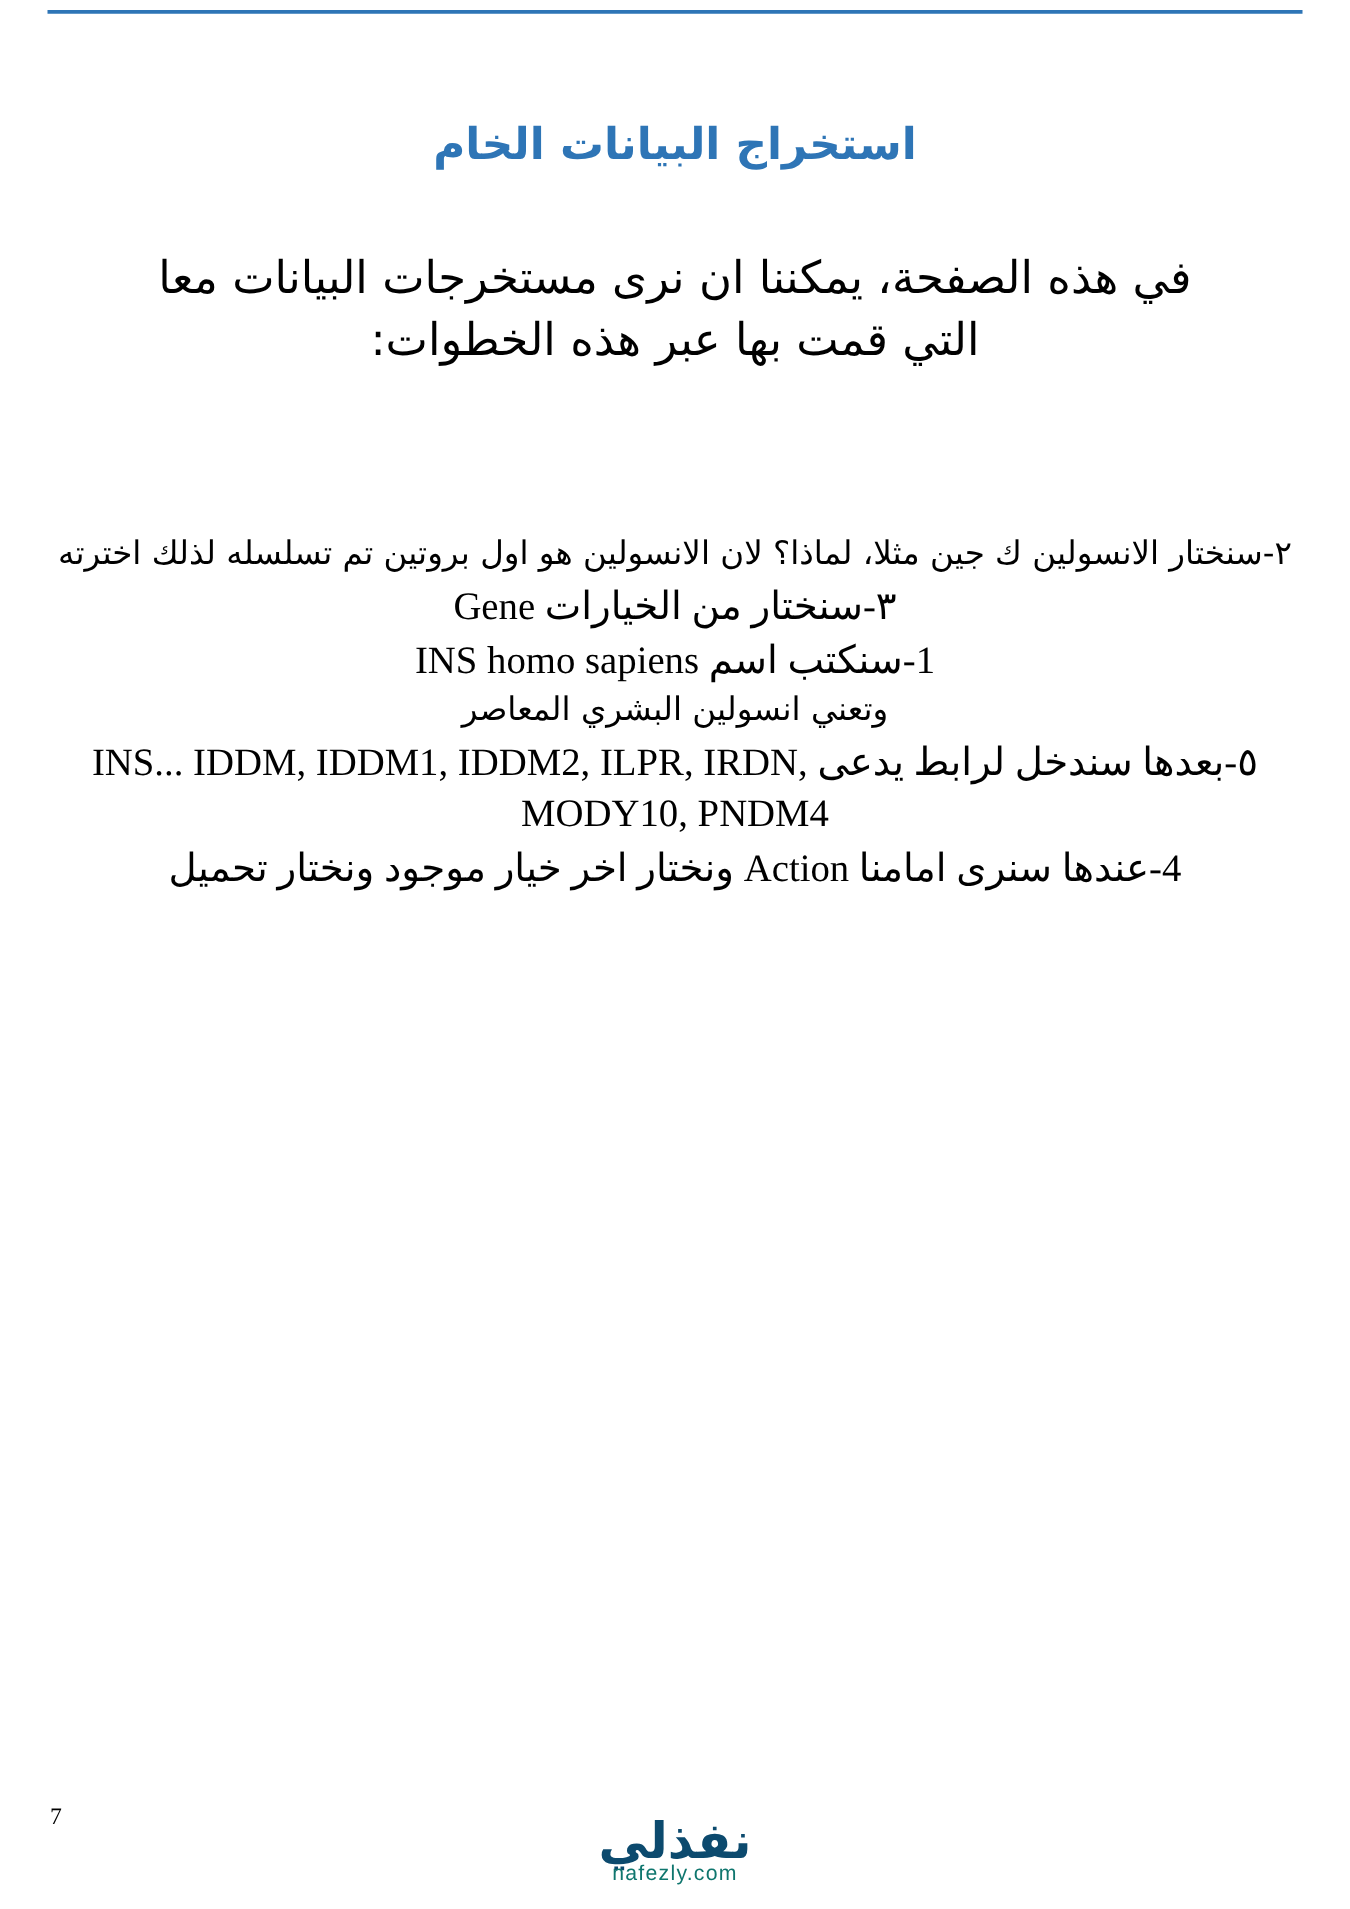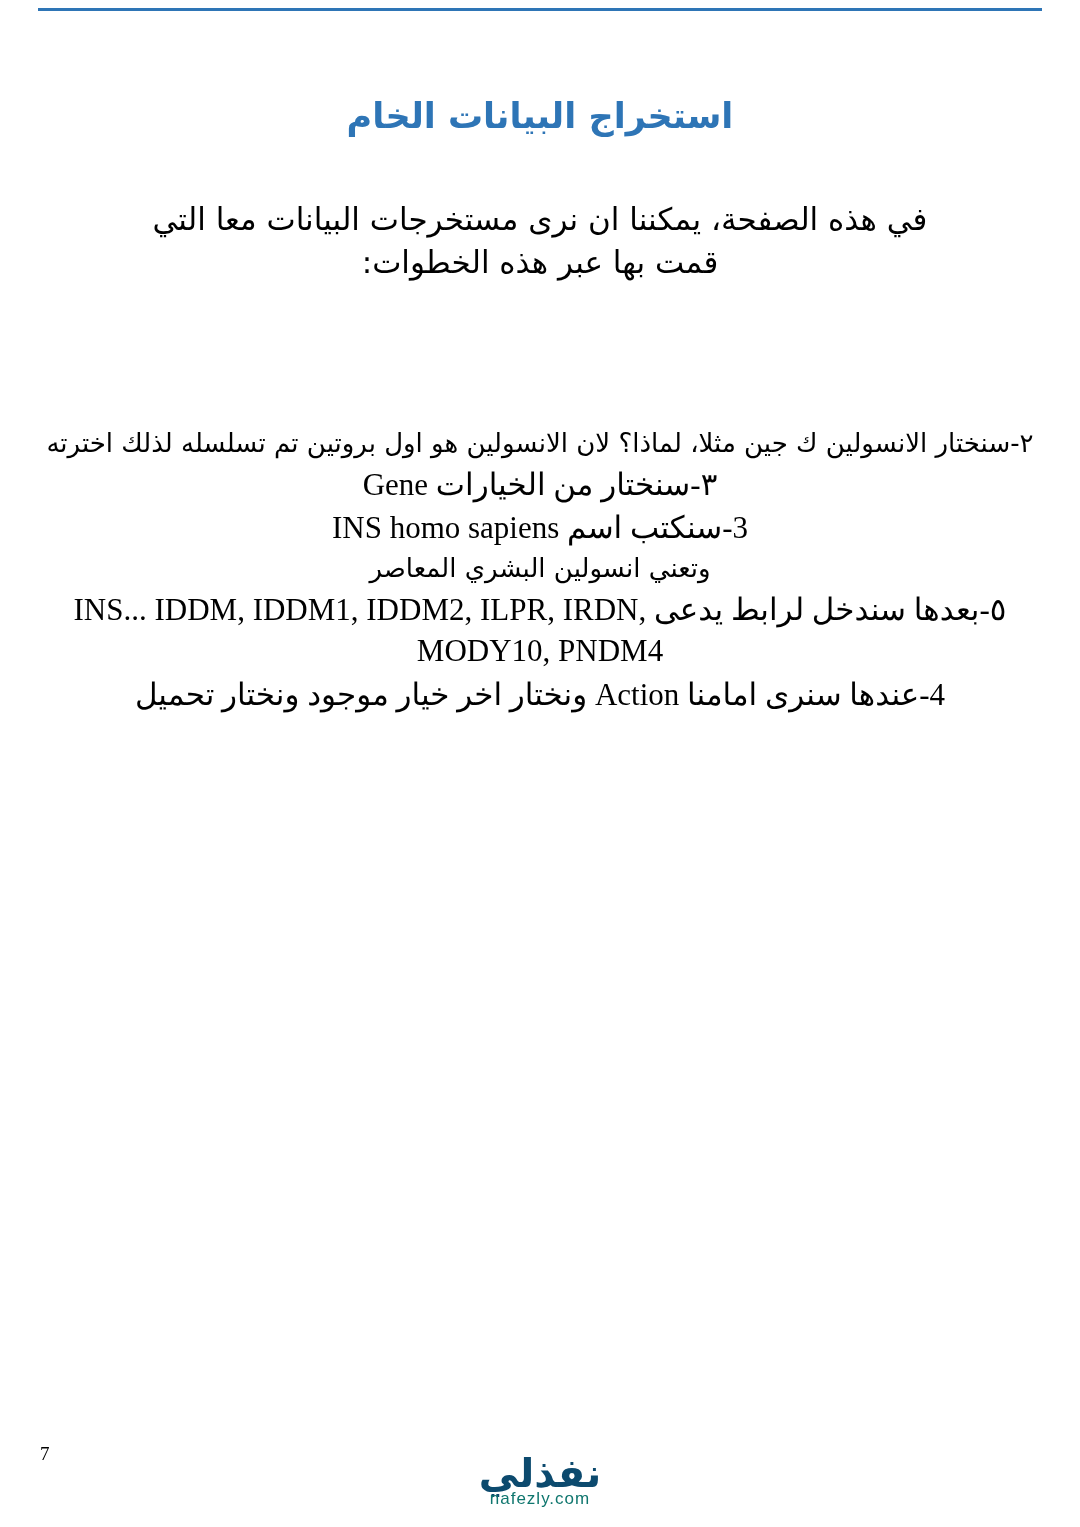--- a/index.html
+++ b/index.html
@@ -43,21 +43,21 @@
     direction: rtl;
   }
   .intro {
     position: absolute;
     top: 198px;
     left: 120px;
     right: 120px;
     text-align: center;
     direction: rtl;
     font-family: "DejaVu Sans", sans-serif;
-    font-size: 31px;
+    font-size: 36px;
     line-height: 1.38;
     color: #000000;
   }
   .steps {
     position: absolute;
     top: 425px;
     left: 26px;
     right: 26px;
     direction: rtl;
     text-align: center;
@@ -115,21 +115,21 @@
 
   <div class="top-rule"></div>
 
   <div class="title">استخراج البيانات الخام</div>
 
   <div class="intro">في هذه الصفحة، يمكننا ان نرى مستخرجات البيانات معا التي قمت بها عبر هذه الخطوات:</div>
 
   <div class="steps">
     <p class="step sans">٢-سنختار الانسولين ك جين مثلا، لماذا؟ لان الانسولين هو اول بروتين تم تسلسله لذلك اخترته</p>
     <p class="step">٣-سنختار من الخيارات Gene</p>
-    <p class="step">3-سنكتب اسم INS homo sapiens</p>
+    <p class="step">1-سنكتب اسم INS homo sapiens</p>
     <p class="step sans">وتعني انسولين البشري المعاصر</p>
     <p class="step">٥-بعدها سندخل لرابط يدعى INS... IDDM, IDDM1, IDDM2, ILPR, IRDN, MODY10, PNDM4</p>
     <p class="step">4-عندها سنرى امامنا Action ونختار اخر خيار موجود ونختار تحميل</p>
   </div>
 
   <div class="page-number">7</div>
 
   <div class="watermark">
     <div class="wm-ar">نفذلي</div>
     <div class="wm-lat">nafezly.com</div>

